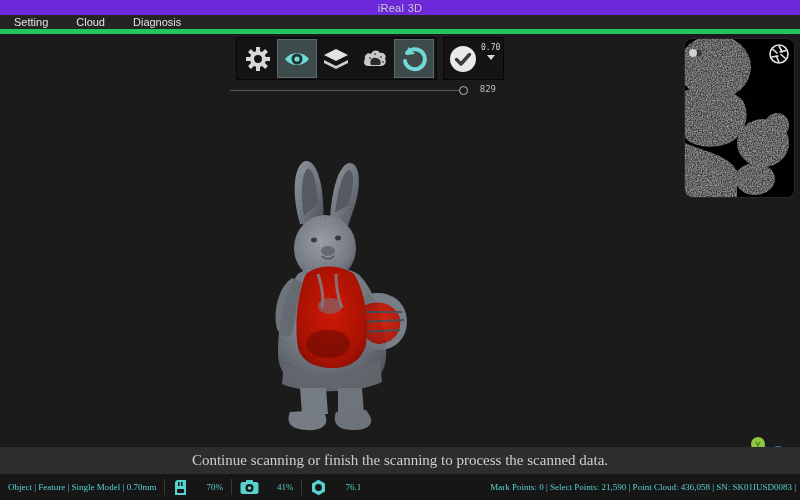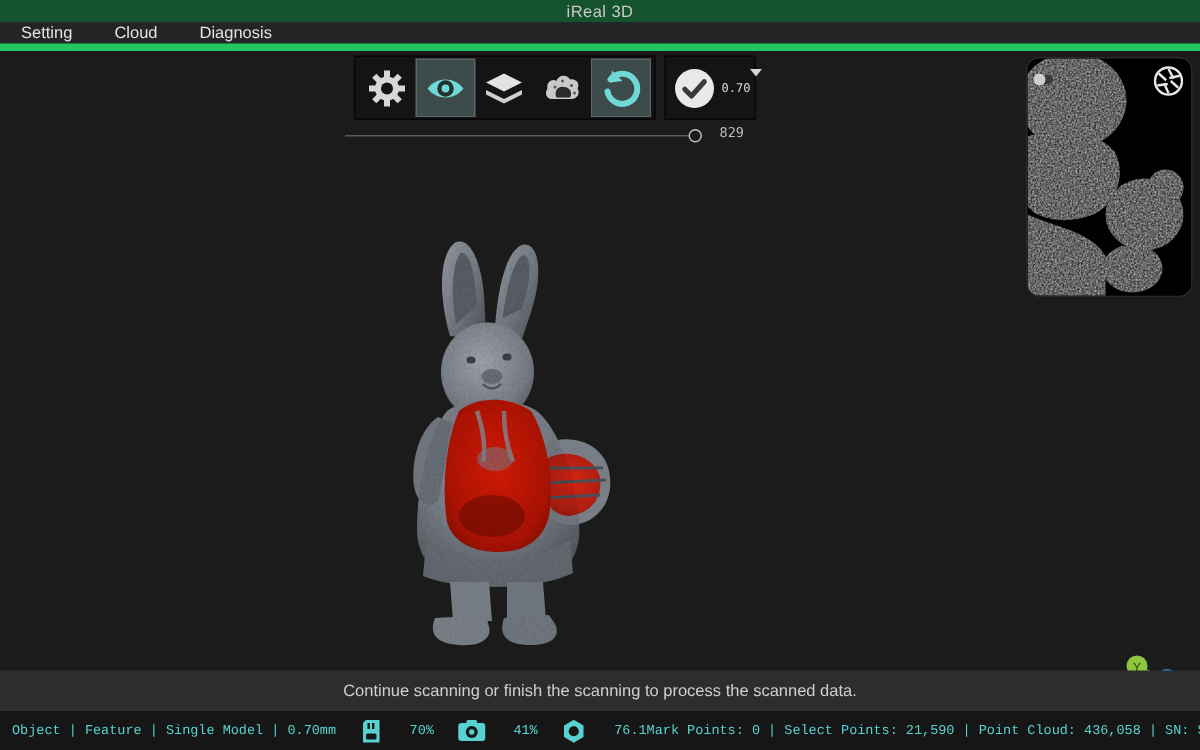--- a/index.html
+++ b/index.html
@@ -2,38 +2,38 @@
 <html><head>
 <meta charset="utf-8">
 <style>
   * { margin:0; padding:0; box-sizing:border-box; }
   html,body { width:800px; height:500px; overflow:hidden; background:#1b1b1b;
               font-family:"Liberation Sans", sans-serif; }
   #app { position:relative; width:800px; height:500px; background:#1b1b1b; }
 
   
   .titlebar { position:absolute; top:0; left:0; width:800px; height:15px;
-              background:#14532d; display:flex; align-items:center; justify-content:center; }
+              background:#6d28d9; display:flex; align-items:center; justify-content:center; }
   .titlebar .title { color:#c9c9c9; font-size:11px; letter-spacing:.3px; }
   .menubar { position:absolute; top:15px; left:0; width:800px; height:19px;
              background:#242424; display:flex; align-items:center; border-bottom:5px solid #22c55e; }
   .menu-item { color:#e3e3e3; font-size:11px; padding:0 14px; height:19px;
                display:flex; align-items:center; cursor:default; }
 
   
   .toolbar { position:absolute; left:236px; top:37px; height:43px; width:201px;
              background:#141414; border:1px solid #060606; display:flex;
              align-items:center; padding:2px; gap:1px; }
   .tool-btn { width:38px; height:37px; display:flex; align-items:center; justify-content:center;
               background:transparent; border:none; }
   .tool-btn.active { background:#3e4b4b; outline:1px solid #5a6a6a; }
   .confirm-panel { position:absolute; left:443px; top:37px; width:61px; height:43px;
                    background:#141414; border:1px solid #060606; display:flex;
                    align-items:center; padding:3px 4px; }
-  .confirm-right { display:flex; align-items:center;
+  .confirm-right { display:flex; flex-direction:column; align-items:center;
                    justify-content:space-between; height:32px; margin-left:3px; }
   .confirm-val { color:#d7d7d7; font-size:8px; font-family:"DejaVu Sans Mono", monospace; }
   .caret { width:0; height:0; border-left:4px solid transparent; border-right:4px solid transparent;
            border-top:5px solid #d7d7d7; }
 
   
   .slider-row { position:absolute; left:230px; top:84px; width:266px; height:14px; }
   .slider-track { position:absolute; left:0; top:6px; width:238px; height:1px; background:#5a5a5a; }
   .slider-handle { position:absolute; left:229px; top:2px; width:9px; height:9px;
                    border:1px solid #bdbdbd; border-radius:50%; background:#1b1b1b; }
@@ -52,26 +52,26 @@
                   background:transparent; border:none; }
 
   
   .viewport { position:absolute; left:0; top:34px; width:800px; height:413px; background:#1b1b1b; }
   .model { position:absolute; left:262px; top:122px; }
   .axis-gizmo { position:absolute; left:742px; top:398px; width:50px; height:48px; }
 
   
   .message-bar { position:absolute; left:0; top:447px; width:800px; height:27px;
                  background:#2d2d2d; display:flex; align-items:center; justify-content:center; }
-  .message-bar .msg { color:#cfcfcf; font-size:11px; font-family:Liberation Sans, sans-serif; }
+  .message-bar .msg { color:#cfcfcf; font-size:15px; font-family:Liberation Serif, serif; }
 
   
   .statusbar { position:absolute; left:0; top:474px; width:800px; height:26px;
                background:#161616; display:flex; align-items:center;
-               font-family:Liberation Mono, monospace; font-size:9px; color:#58d2cf; }
+               font-family:Liberation Serif, serif; font-size:9px; color:#58d2cf; }
   .status-left { padding-left:8px; white-space:nowrap; }
   .status-sep { width:1px; height:16px; background:#3a3a3a; margin:0 8px; }
   .status-group { display:flex; align-items:center; gap:18px; white-space:nowrap; }
   .status-right { margin-left:auto; padding-right:4px; white-space:nowrap; }
 </style>
 </head>
 <body>
 
 <div id="app">
 

